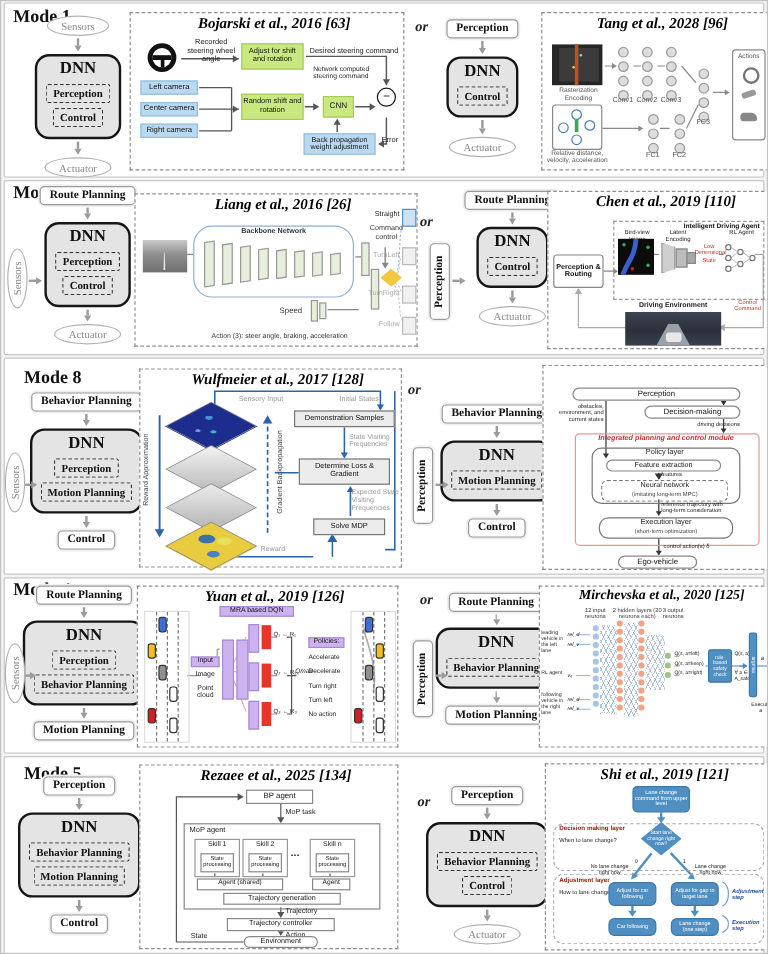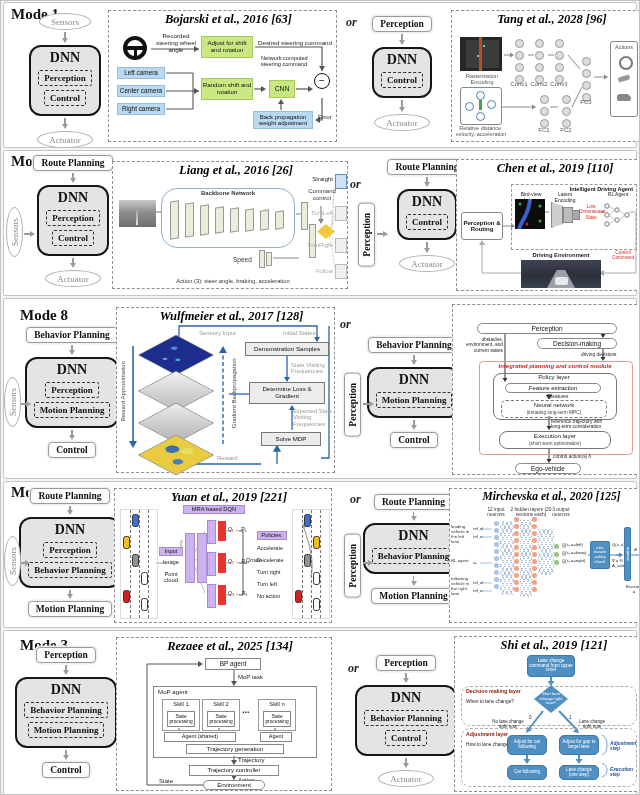--- a/index.html
+++ b/index.html
@@ -501,21 +501,21 @@
       </div>
       <div class="va">
             <i class="stem" style="height:4px"></i>
             <i class="td"></i>
           </div>
       <div class="pbox">Motion Planning</div>
     </div>
   </div>
 
   <div class="paper" style="left:110px;top:6px;width:218px;height:135px;">
-    <div class="ptitle">Yuan et al., 2019 [221]</div>
+    <div class="ptitle">Yuan et al., 2019 [126]</div>
     <svg class="wires" width="218" height="135">
       <path d="M41,74 H52 M66,58 V52 M66,52 H68" stroke="#999" stroke-width="1" fill="none"></path>
       <path d="M78,67 L90,42 M78,70 L90,73 M78,73 L90,104" stroke="#b9a0dd" stroke-width=".8" fill="none"></path>
       <path d="M111,42 H116 M111,74 H116 M111,106 H116" stroke="#999" stroke-width="1" fill="none"></path>
       <path d="M124,42 H128 V74 M124,74 H128 M124,106 H128 V74 M128,74 H132" stroke="#555" stroke-width="1" fill="none"></path>
       <path d="M196,88 C200,70 192,48 188,36" stroke="#aaa" stroke-width="1.4" fill="none"></path>
           <path d="M188,34 l-1,5 5,-1 z" fill="#aaa"></path>
     </svg>
     <div style="position:absolute;left:5px;top:20px;width:36px;height:108px;border:1px solid #ddd;">
       <i class="lane" style="left:9px;"></i>
@@ -660,21 +660,21 @@
     <div class="bx sblue" style="left:140px;top:52px;width:20px;height:28px;font-size:4.2px;border-radius:2px;">rule-based safety check</div>
     <div class="t" style="left:162px;top:54px;width:20px;font-size:4.2px;">Q(s, a)</div>
     <div class="t" style="left:162px;top:70px;width:20px;font-size:4.2px;">∀ a ∈ A_safe</div>
     <div class="bx sblue" style="left:174px;top:38px;width:7px;height:54px;font-size:4.2px;writing-mode:vertical-rl;border-radius:2px;">argmax</div>
     <div class="t" style="left:184px;top:58px;font-size:5px;font-style:italic;">a</div>
     <div class="t" style="left:176px;top:96px;width:16px;font-size:4.4px;text-align:center;">Execute a</div>
   </div>
 </div>
 
 <div class="row" style="top:629px;height:165px;">
-  <div class="mlabel" style="left:16px;top:6px;">Mode 3</div>
+  <div class="mlabel" style="left:16px;top:6px;">Mode 5</div>
   <div class="orlbl" style="left:344px;top:30px;">or</div>
 
   <div class="arch" style="left:14px;top:16px;width:96px;">
     <div class="acol">
       <div class="pbox">Perception</div>
       <div class="va">
             <i class="stem" style="height:5px"></i>
             <i class="td"></i>
           </div>
       <div class="dnn">

